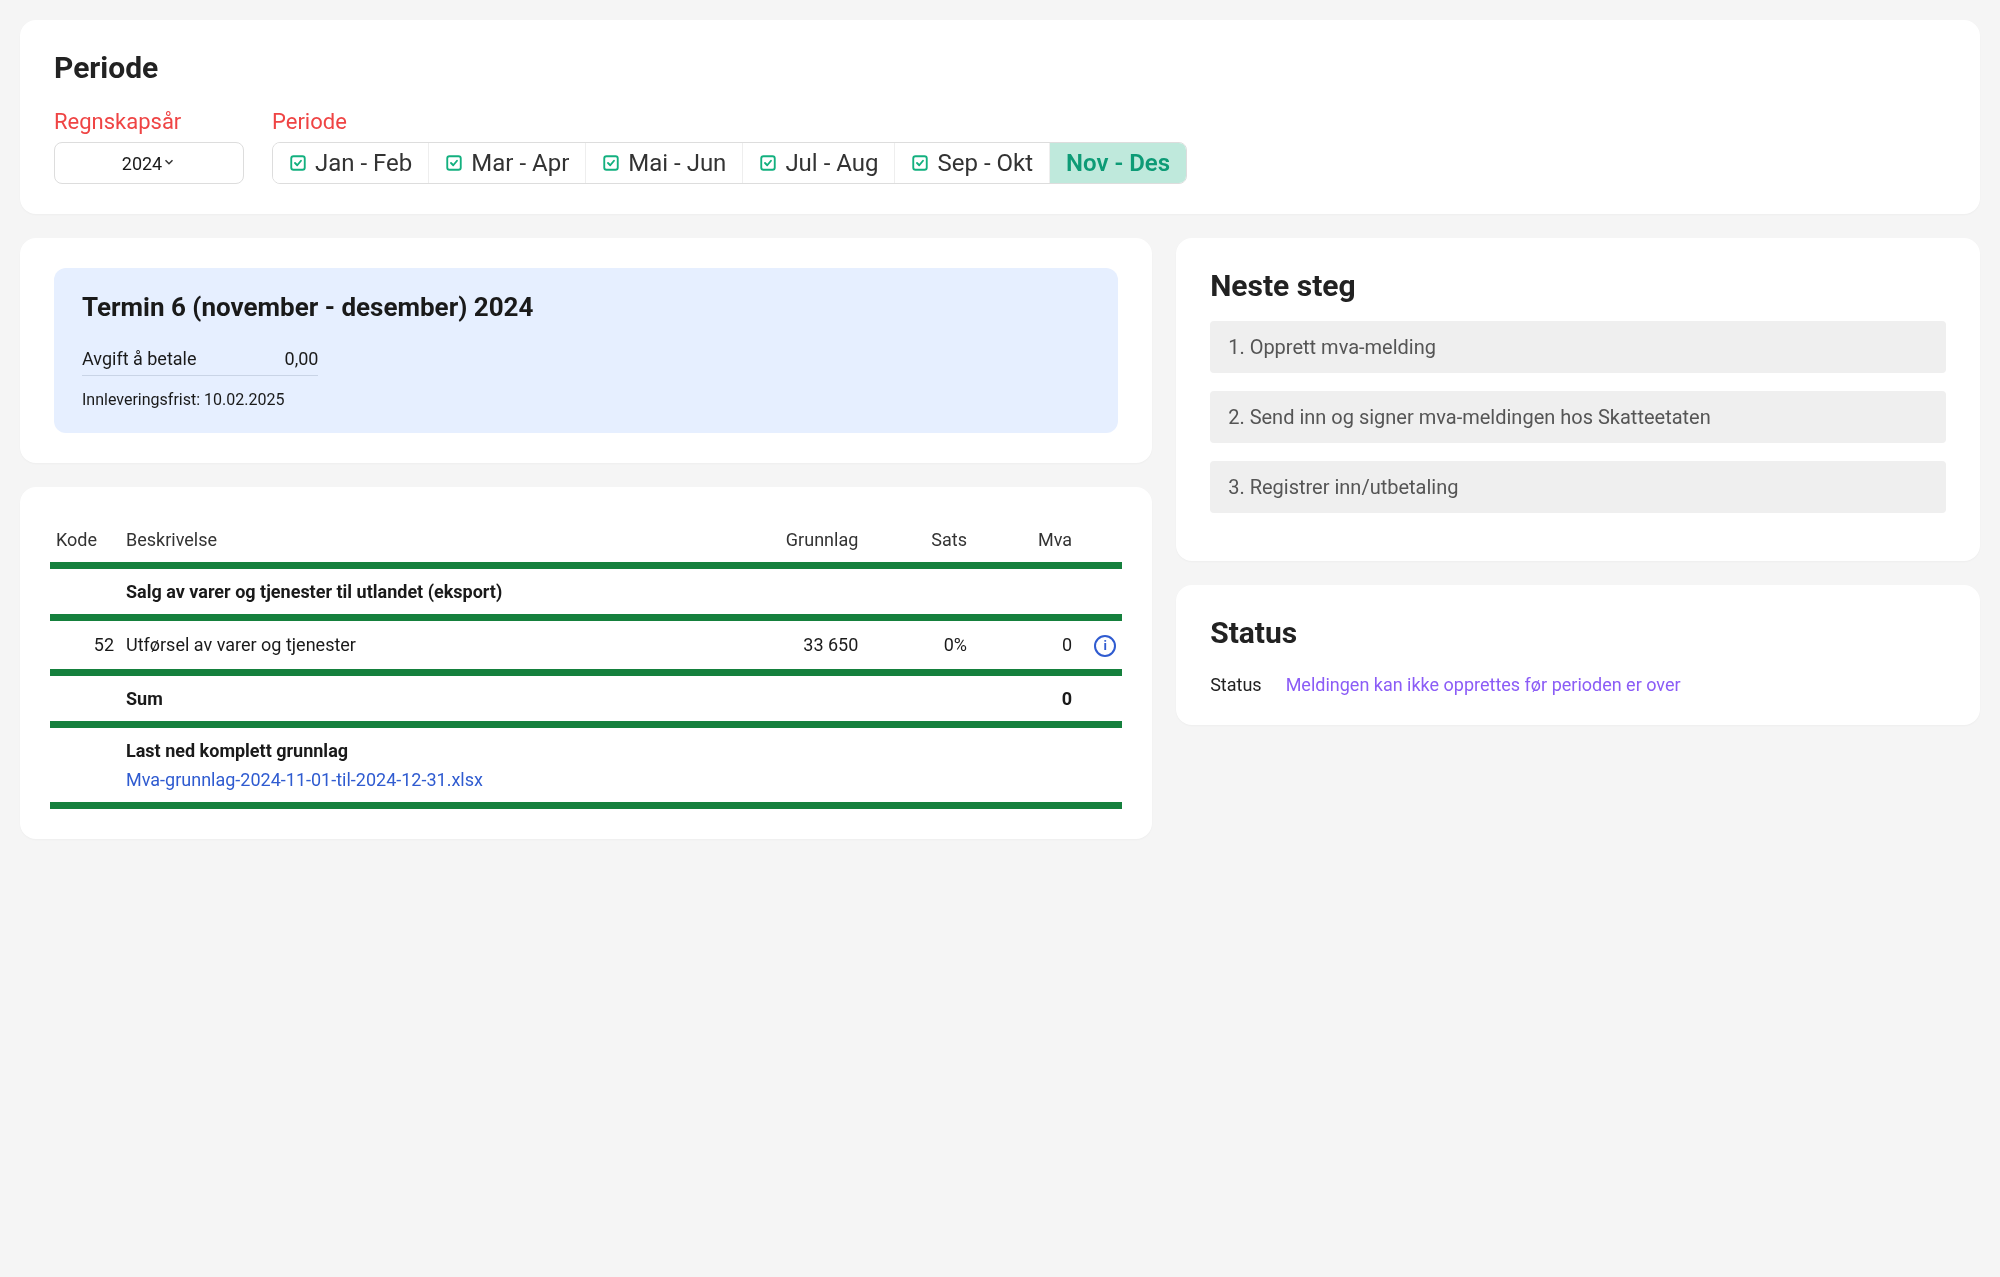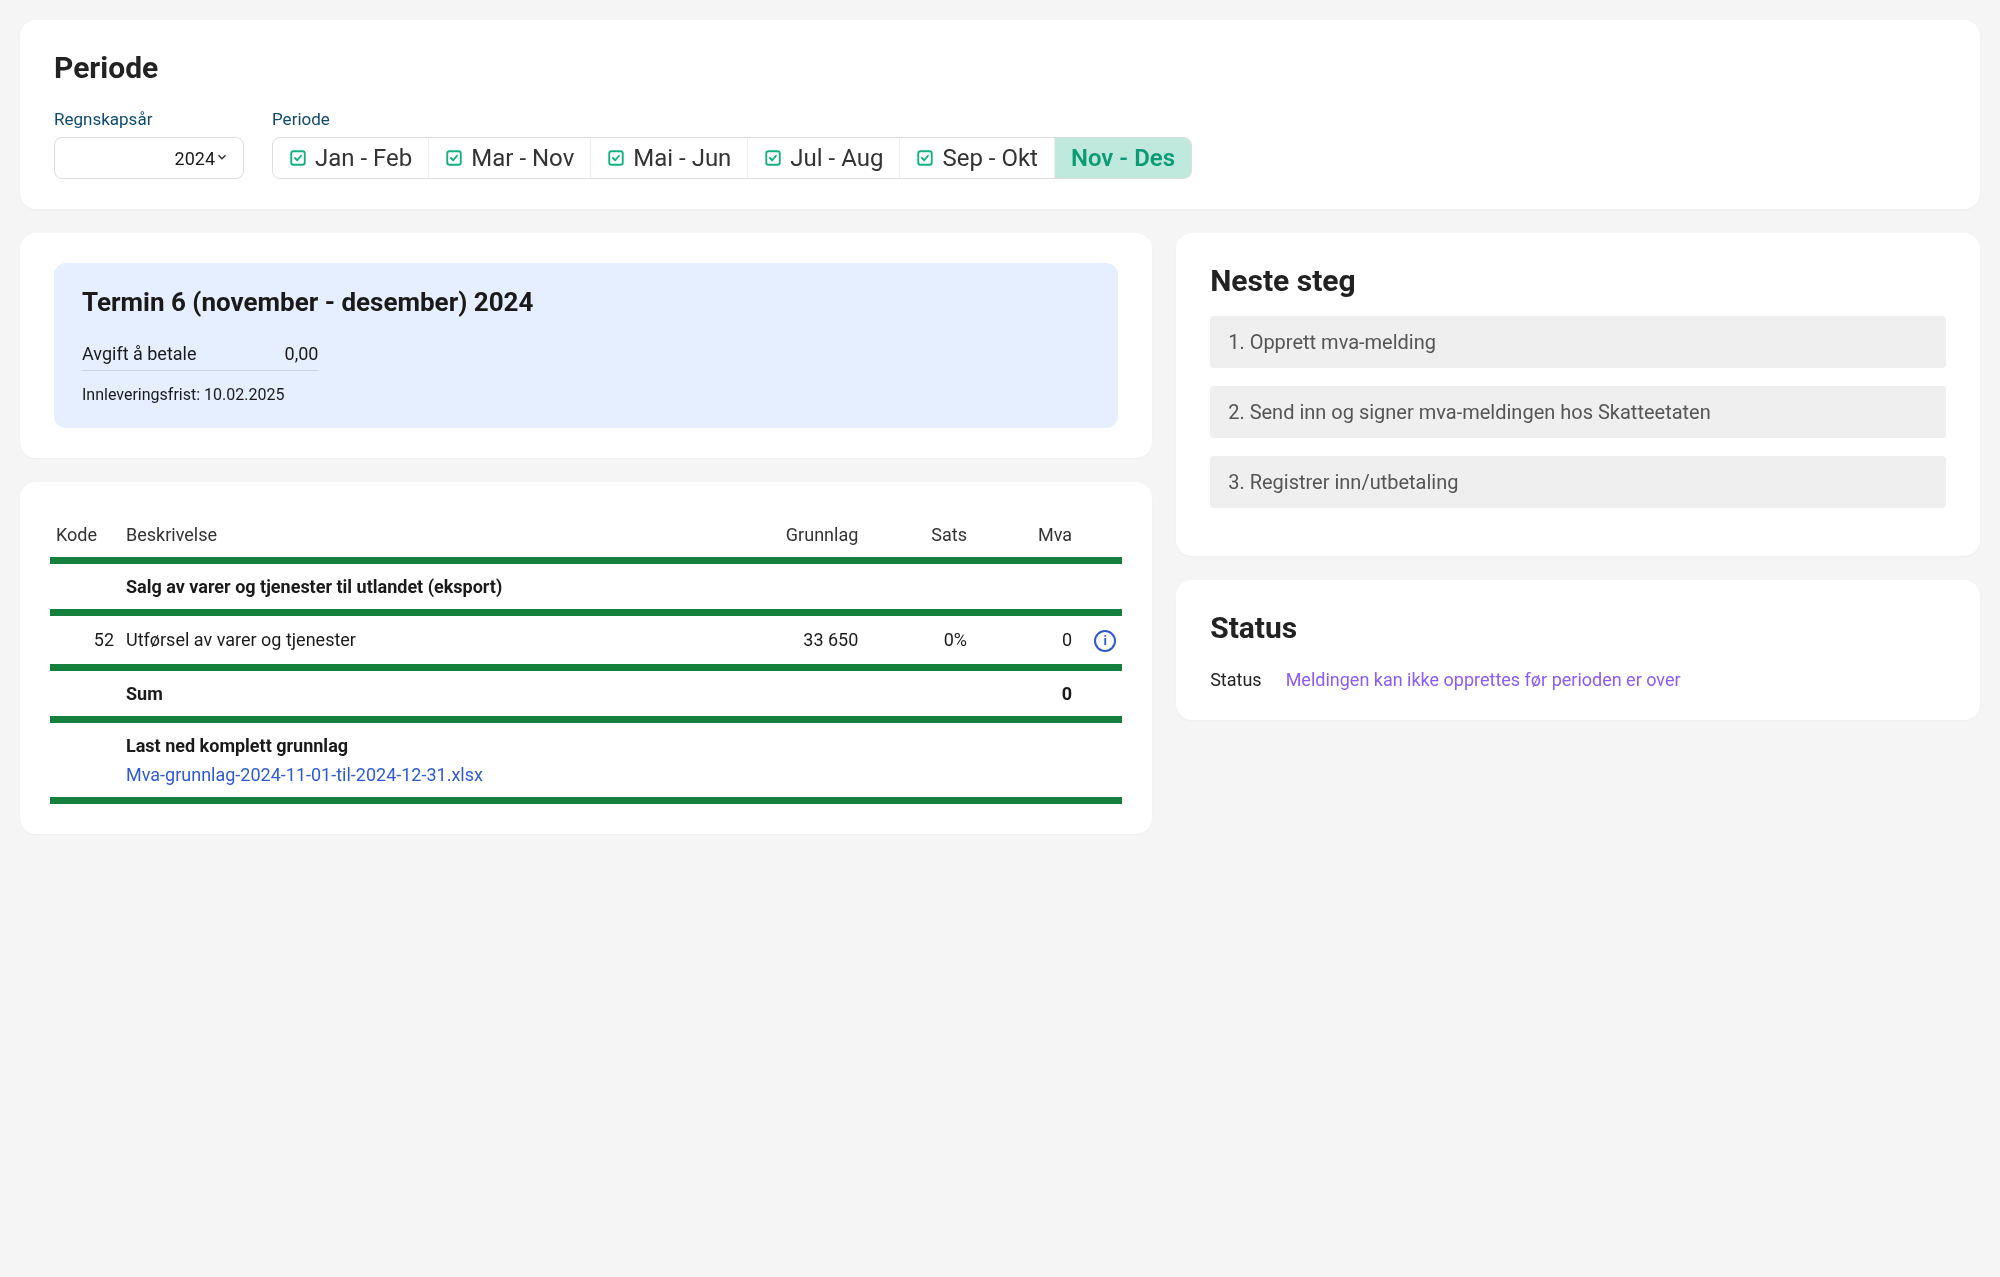--- a/index.html
+++ b/index.html
@@ -17,23 +17,23 @@
   }
   .periode-card { margin-bottom: 24px; }
   h2.section-title {
     font-size: 30px;
     font-weight: 700;
     margin-bottom: 24px;
     color: #222;
   }
   .controls { display: flex; gap: 28px; align-items: flex-end; }
   .field { display: flex; flex-direction: column; gap: 8px; }
-  .field-label { font-size: 17px; color: #0c4a6e; font-weight: 400; }
+  .field-label { font-size: 22px; color: #ef4444; font-weight: 400; }
   .select {
-    display: flex; align-items: center; justify-content: flex-end;
+    display: flex; align-items: center; justify-content: center;
     background: #fff; border: 1px solid #ddd; border-radius: 8px;
     padding: 10px 14px; min-width: 190px; height: 42px; cursor: pointer;
     font-size: 18px;
   }
   .select .chevron { font-size: 14px; color: #333; }
   .period-segments {
     display: flex; border: 1px solid #ddd; border-radius: 8px;
     overflow: hidden; height: 42px;
   }
   .segment {
@@ -119,21 +119,21 @@
             </span>
             <span>Jan - Feb</span>
           </div>
           <div class="segment">
             <span class="check-icon">
               <svg width="18" height="18" viewBox="0 0 24 24" fill="none" stroke="currentColor" stroke-width="2.5" stroke-linecap="round" stroke-linejoin="round">
                 <rect x="3" y="3" width="18" height="18" rx="3"></rect>
                 <polyline points="8 12 11 15 16 9"></polyline>
               </svg>
             </span>
-            <span>Mar - Nov</span>
+            <span>Mar - Apr</span>
           </div>
           <div class="segment">
             <span class="check-icon">
               <svg width="18" height="18" viewBox="0 0 24 24" fill="none" stroke="currentColor" stroke-width="2.5" stroke-linecap="round" stroke-linejoin="round">
                 <rect x="3" y="3" width="18" height="18" rx="3"></rect>
                 <polyline points="8 12 11 15 16 9"></polyline>
               </svg>
             </span>
             <span>Mai - Jun</span>
           </div>

